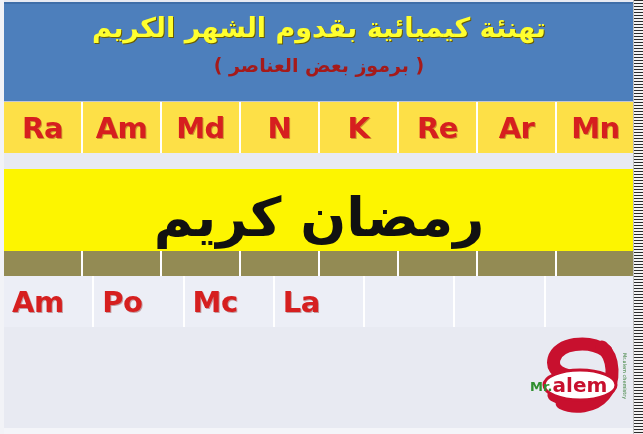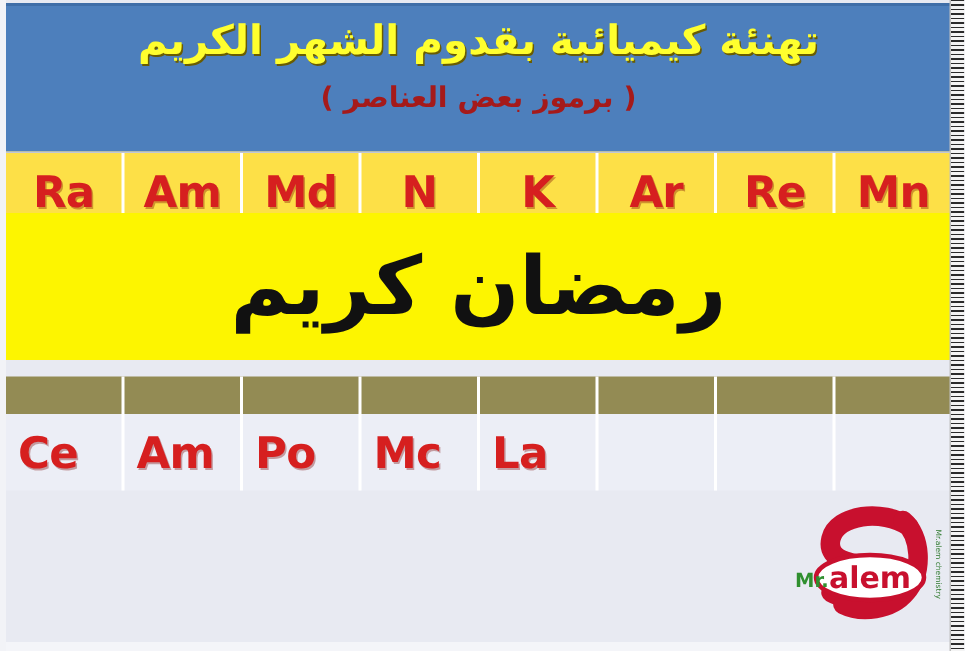--- a/index.html
+++ b/index.html
@@ -125,21 +125,21 @@
     position: absolute;
     left: 0;
     width: 630px;
     background: #fdf500;
     display: flex;
     align-items: center;
     justify-content: center;
     box-sizing: border-box;
   }
   .yellow-band.band1 {
-    top: 142px;
+    top: 169px;
     height: 98px;
   }
   .yellow-band.band2 {
     top: 327px;
     height: 101px;
   }
   .greeting {
     font-family: "DejaVu Sans", sans-serif;
     font-size: 54px;
     font-weight: bold;
@@ -217,42 +217,41 @@
       <div class="header-title">تهنئة كيميائية  بقدوم الشهر الكريم</div>
       <div class="header-sub">( برموز بعض العناصر )</div>
     </div>
 
     <div class="elem-row row1">
       <div class="elem-cell">Ra</div>
       <div class="elem-cell">Am</div>
       <div class="elem-cell">Md</div>
       <div class="elem-cell">N</div>
       <div class="elem-cell">K</div>
+      <div class="elem-cell">Re</div>
       <div class="elem-cell">Ar</div>
-      <div class="elem-cell">Re</div>
       <div class="elem-cell">Mn</div>
     </div>
 
     <div class="yellow-band band1">
       <div class="greeting">رمضان كريم</div>
     </div>
 
     <div class="khaki-row">
       <div class="khaki-cell"></div>
       <div class="khaki-cell"></div>
       <div class="khaki-cell"></div>
       <div class="khaki-cell"></div>
       <div class="khaki-cell"></div>
       <div class="khaki-cell"></div>
       <div class="khaki-cell"></div>
       <div class="khaki-cell"></div>
     </div>
 
     <div class="elem-row row2">
-      <div class="elem-cell">Ce</div>
       <div class="elem-cell">Am</div>
       <div class="elem-cell">Po</div>
       <div class="elem-cell">Mc</div>
       <div class="elem-cell">La</div>
       <div class="elem-cell"></div>
       <div class="elem-cell"></div>
       <div class="elem-cell"></div>
     </div>
 
 

